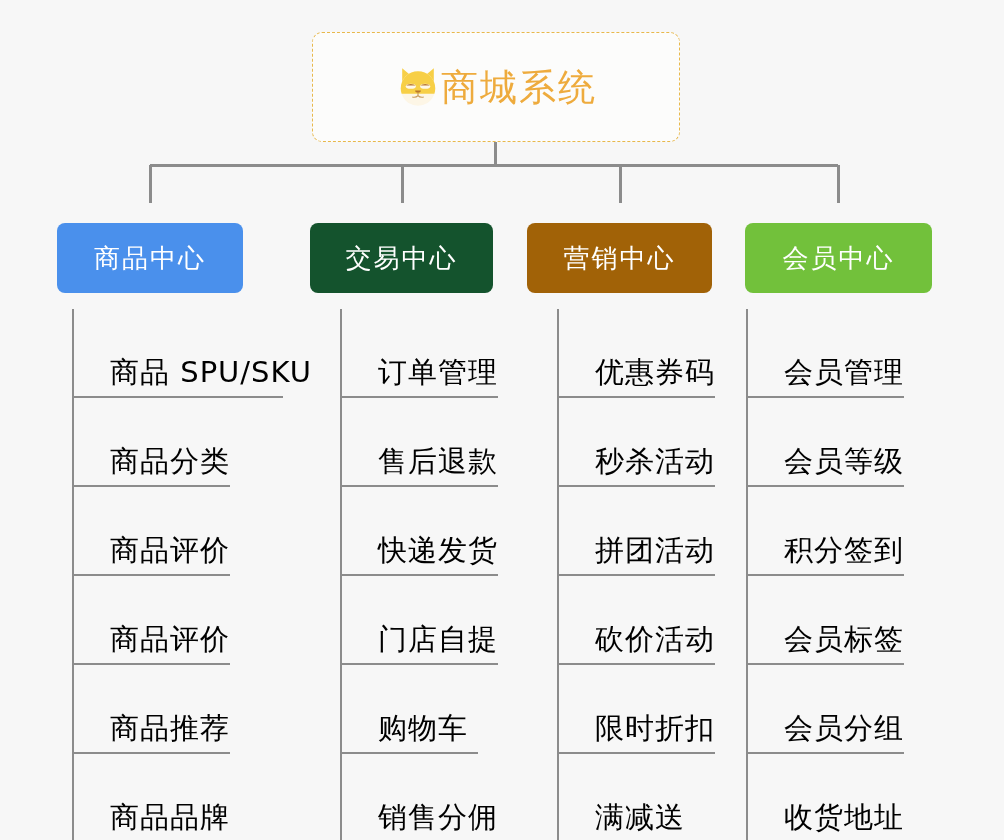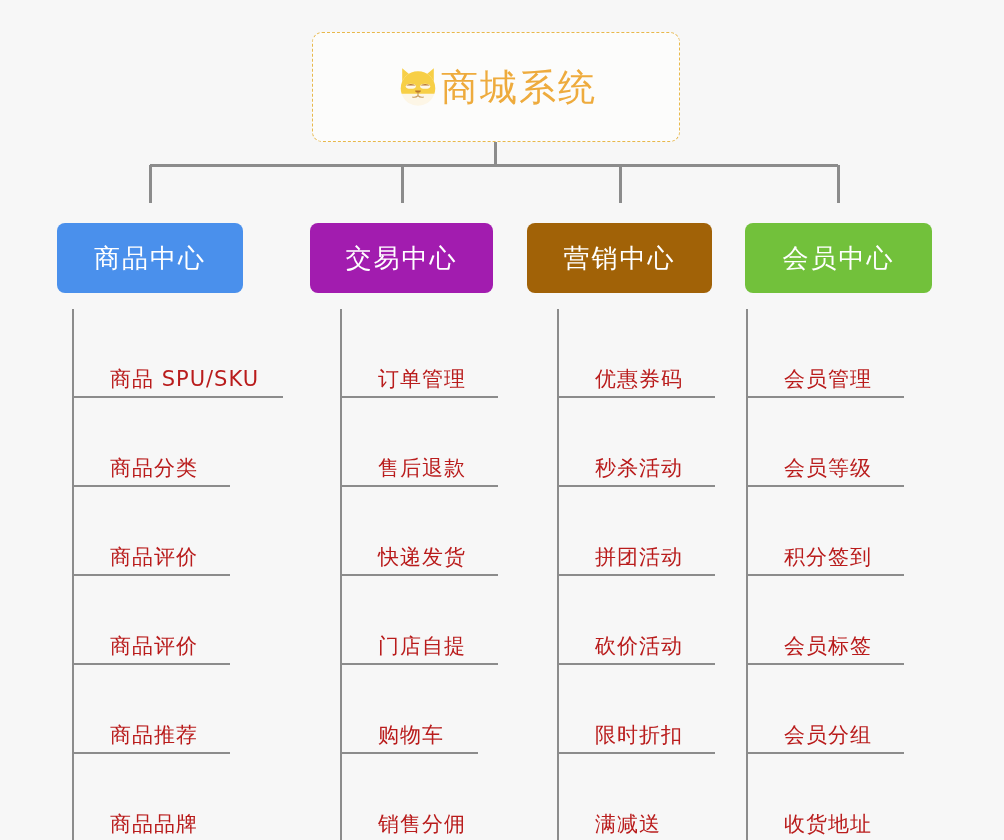--- a/index.html
+++ b/index.html
@@ -76,22 +76,22 @@
     display: flex;
     align-items: flex-end;
   }
   .leaf-inner {
     position: relative;
     padding-left: 38px;
     padding-bottom: 5px;
     width: 100%;
   }
   .leaf-label {
-    font-size: 21px;
-    color: #b91c1c;
+    font-size: 29px;
+    color: #000000;
     letter-spacing: 1px;
     white-space: nowrap;
     display: inline-block;
     font-family: "DejaVu Sans", "Liberation Sans", sans-serif;
   }
   .leaf-rule {
     position: absolute;
     left: 0;
     bottom: 0;
     height: 2px;
@@ -156,21 +156,21 @@
           </div>
           <div class="leaf">
             <div class="leaf-inner"><span class="leaf-label">商品推荐</span><div class="leaf-rule" style="width: 158px;"></div></div>
           </div>
           <div class="leaf">
             <div class="leaf-inner"><span class="leaf-label">商品品牌</span><div class="leaf-rule" style="width: 158px;"></div></div>
           </div>
         </div>
       </div>
       <div class="column" style="left: 310px; width: 245px;">
-        <div class="cat-box" style="width: 183px; background: #a21caf;">
+        <div class="cat-box" style="width: 183px; background: #14532d;">
           <span>交易中心</span>
         </div>
         <div class="leaf-list" style="margin-left: 30px;">
           <div class="spine"></div>
           <div class="leaf">
             <div class="leaf-inner"><span class="leaf-label">订单管理</span><div class="leaf-rule" style="width: 158px;"></div></div>
           </div>
           <div class="leaf">
             <div class="leaf-inner"><span class="leaf-label">售后退款</span><div class="leaf-rule" style="width: 158px;"></div></div>
           </div>

